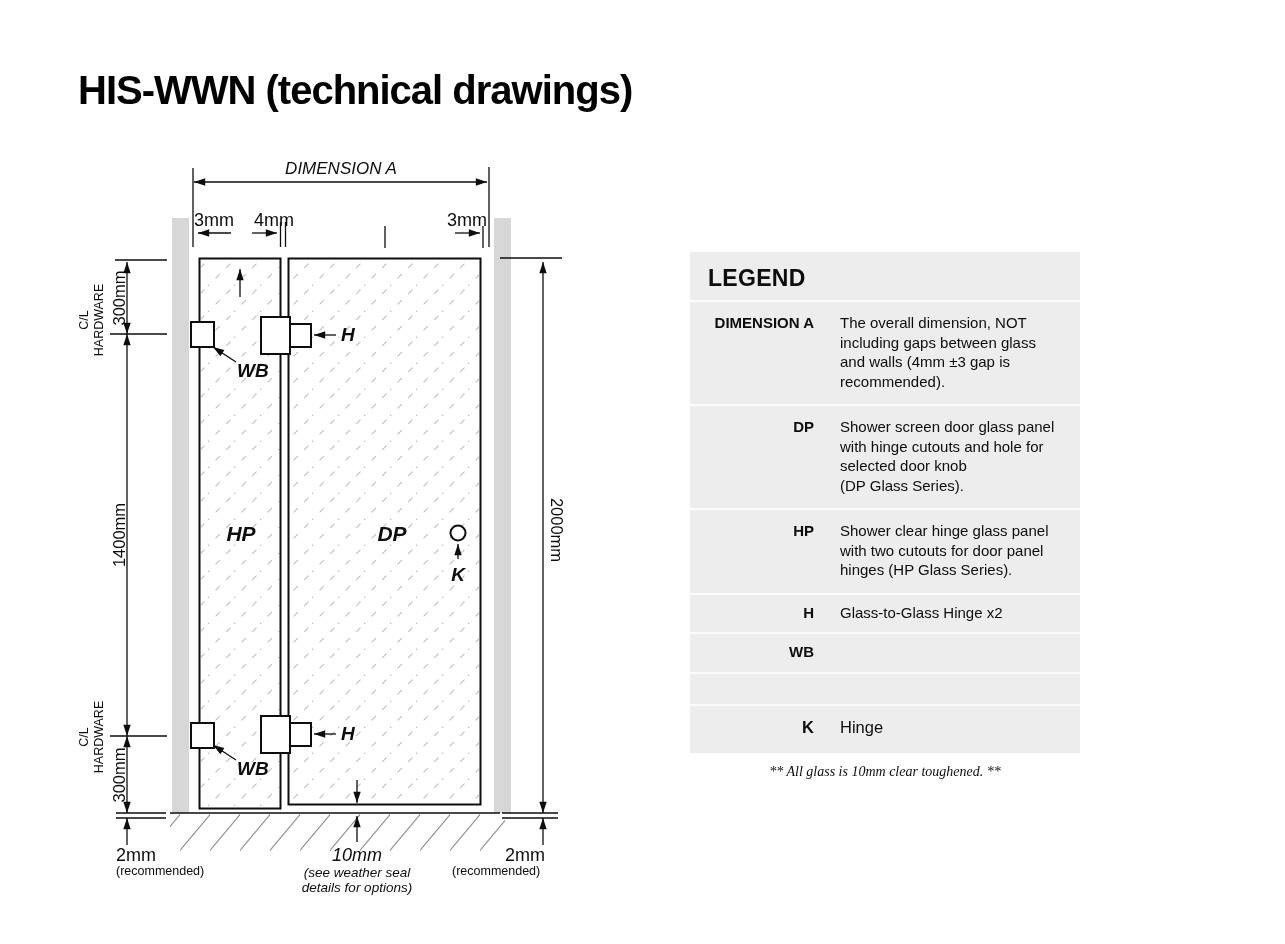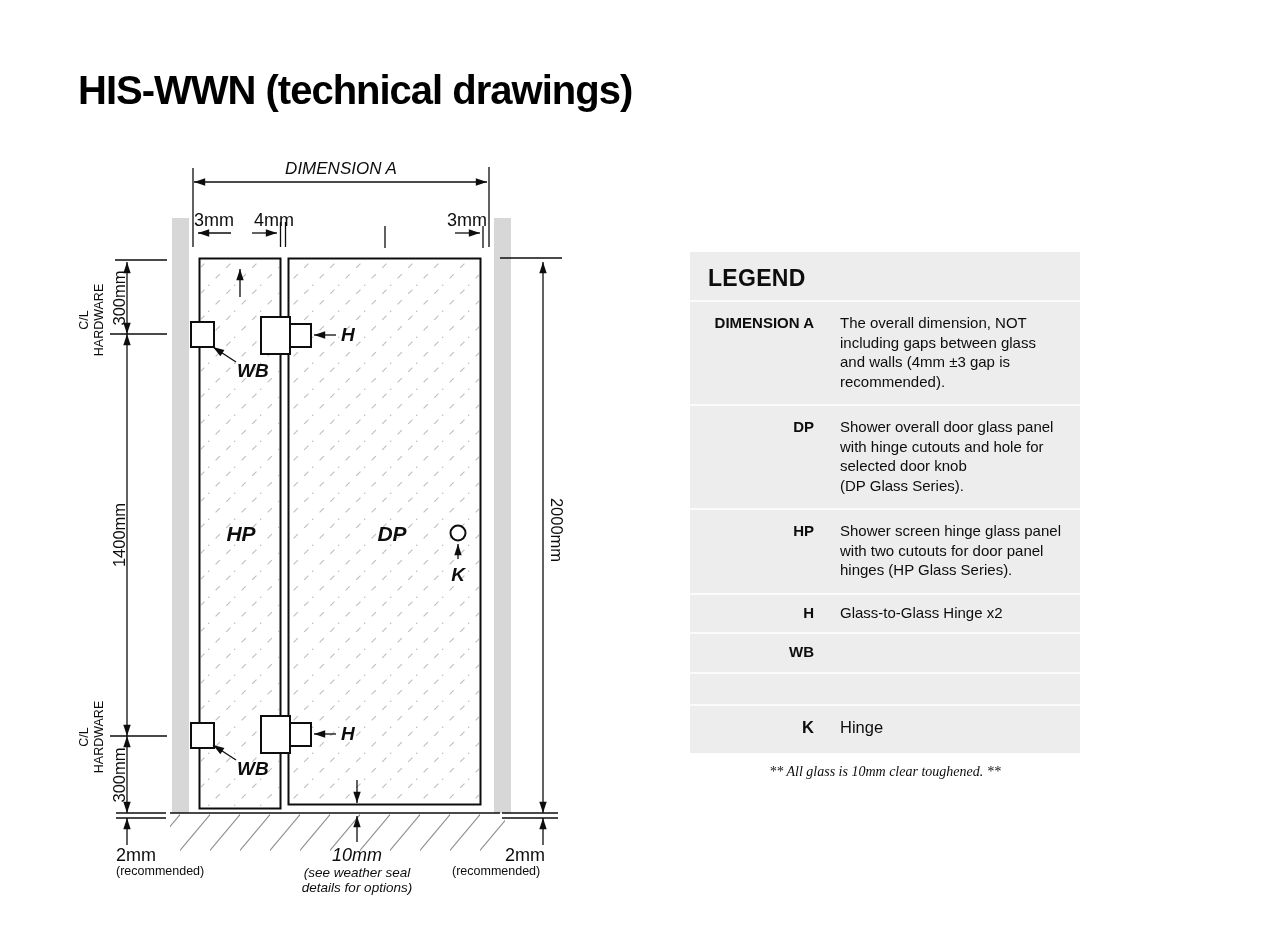--- a/index.html
+++ b/index.html
@@ -171,30 +171,30 @@
         <div class="lg-term">DIMENSION A</div>
         <div class="lg-desc">The overall dimension, NOT
 including gaps between glass
 and walls (4mm ±3 gap is
 recommended).</div>
       </div>
       <div class="lg-div"></div>
 
       <div class="lg-row">
         <div class="lg-term">DP</div>
-        <div class="lg-desc">Shower overall door glass panel
+        <div class="lg-desc">Shower screen door glass panel
 with hinge cutouts and hole for
 selected door knob
 (DP Glass Series).</div>
       </div>
       <div class="lg-div"></div>
 
       <div class="lg-row">
         <div class="lg-term">HP</div>
-        <div class="lg-desc">Shower screen hinge glass panel
+        <div class="lg-desc">Shower clear hinge glass panel
 with two cutouts for door panel
 hinges (HP Glass Series).</div>
       </div>
       <div class="lg-div"></div>
 
       <div class="lg-row row-single">
         <div class="lg-term">H</div>
         <div class="lg-desc">Glass-to-Glass Hinge x2</div>
       </div>
       <div class="lg-div"></div>

